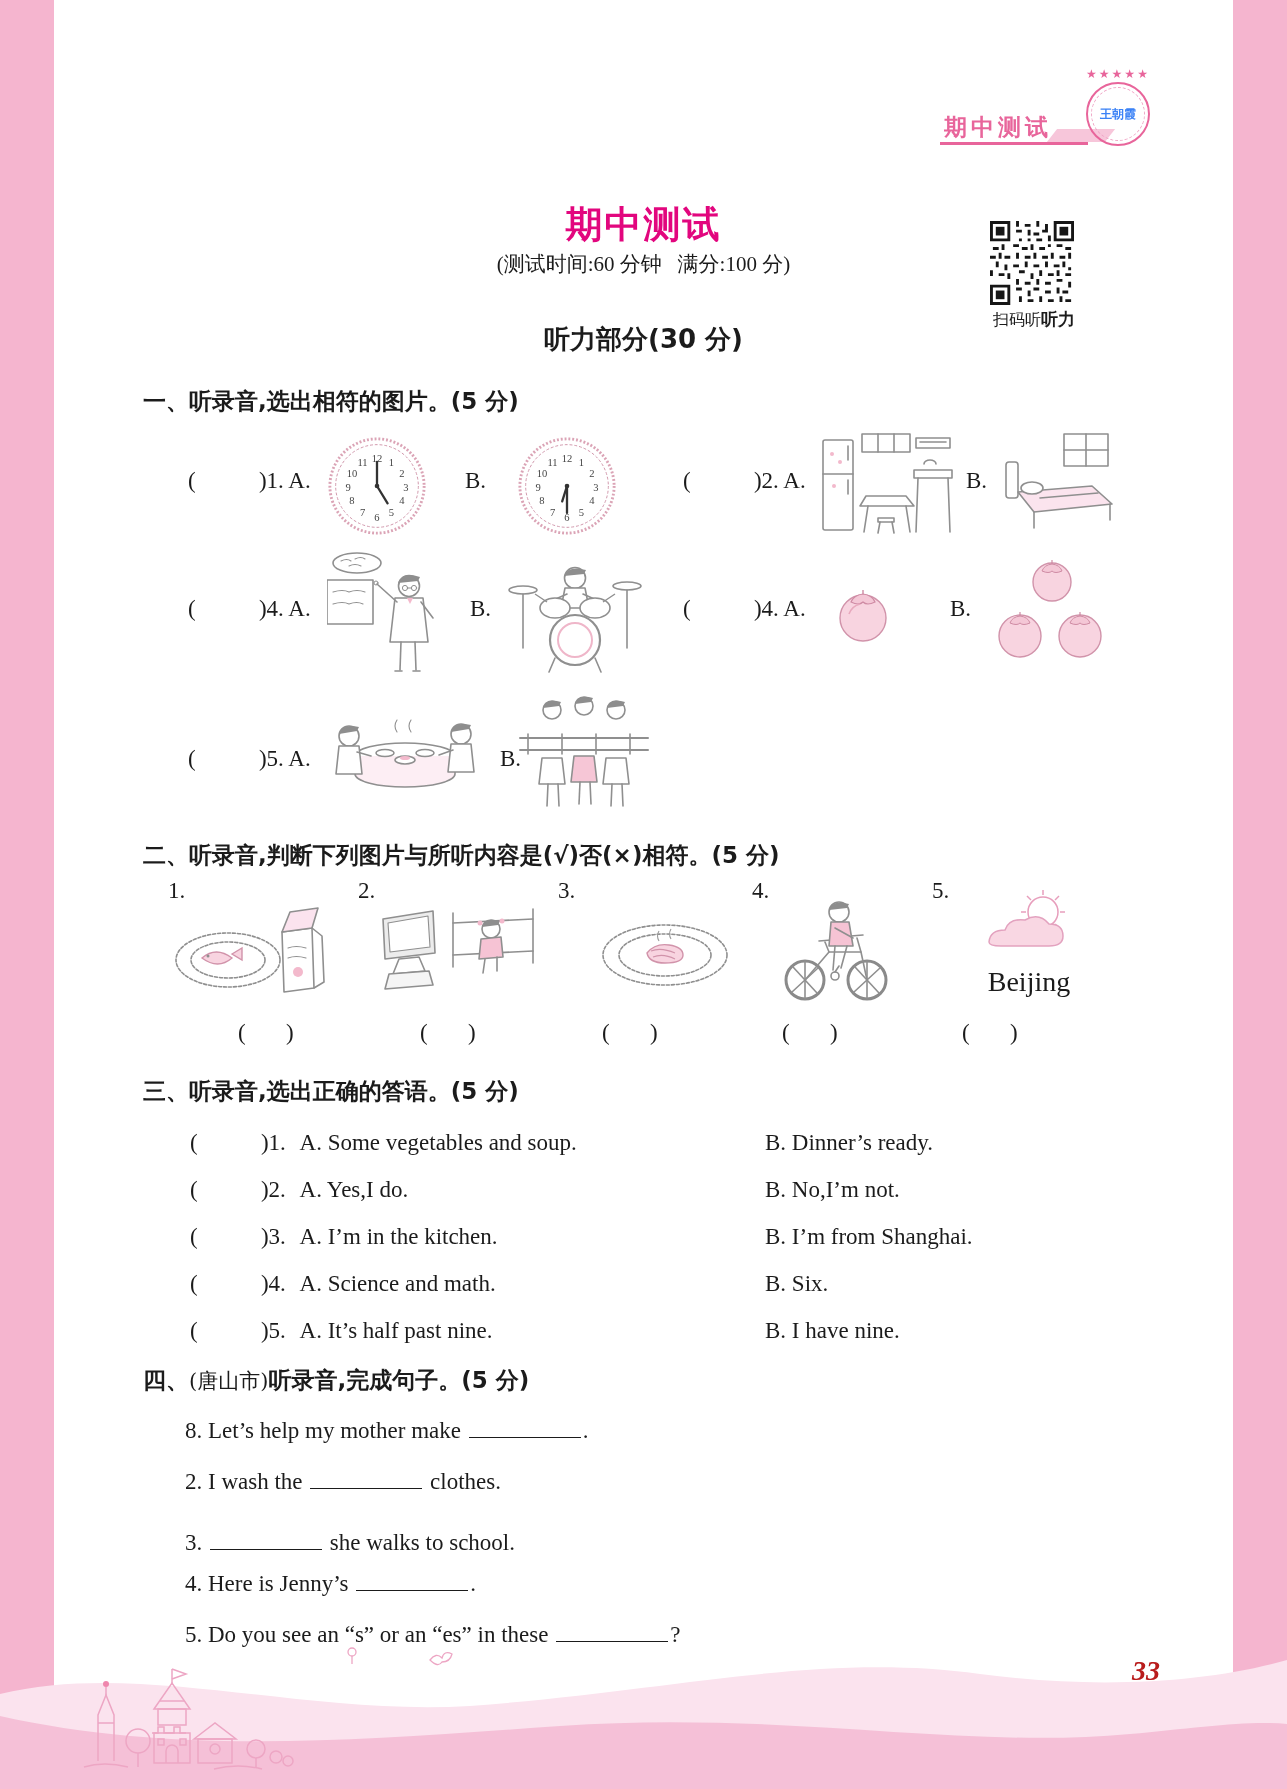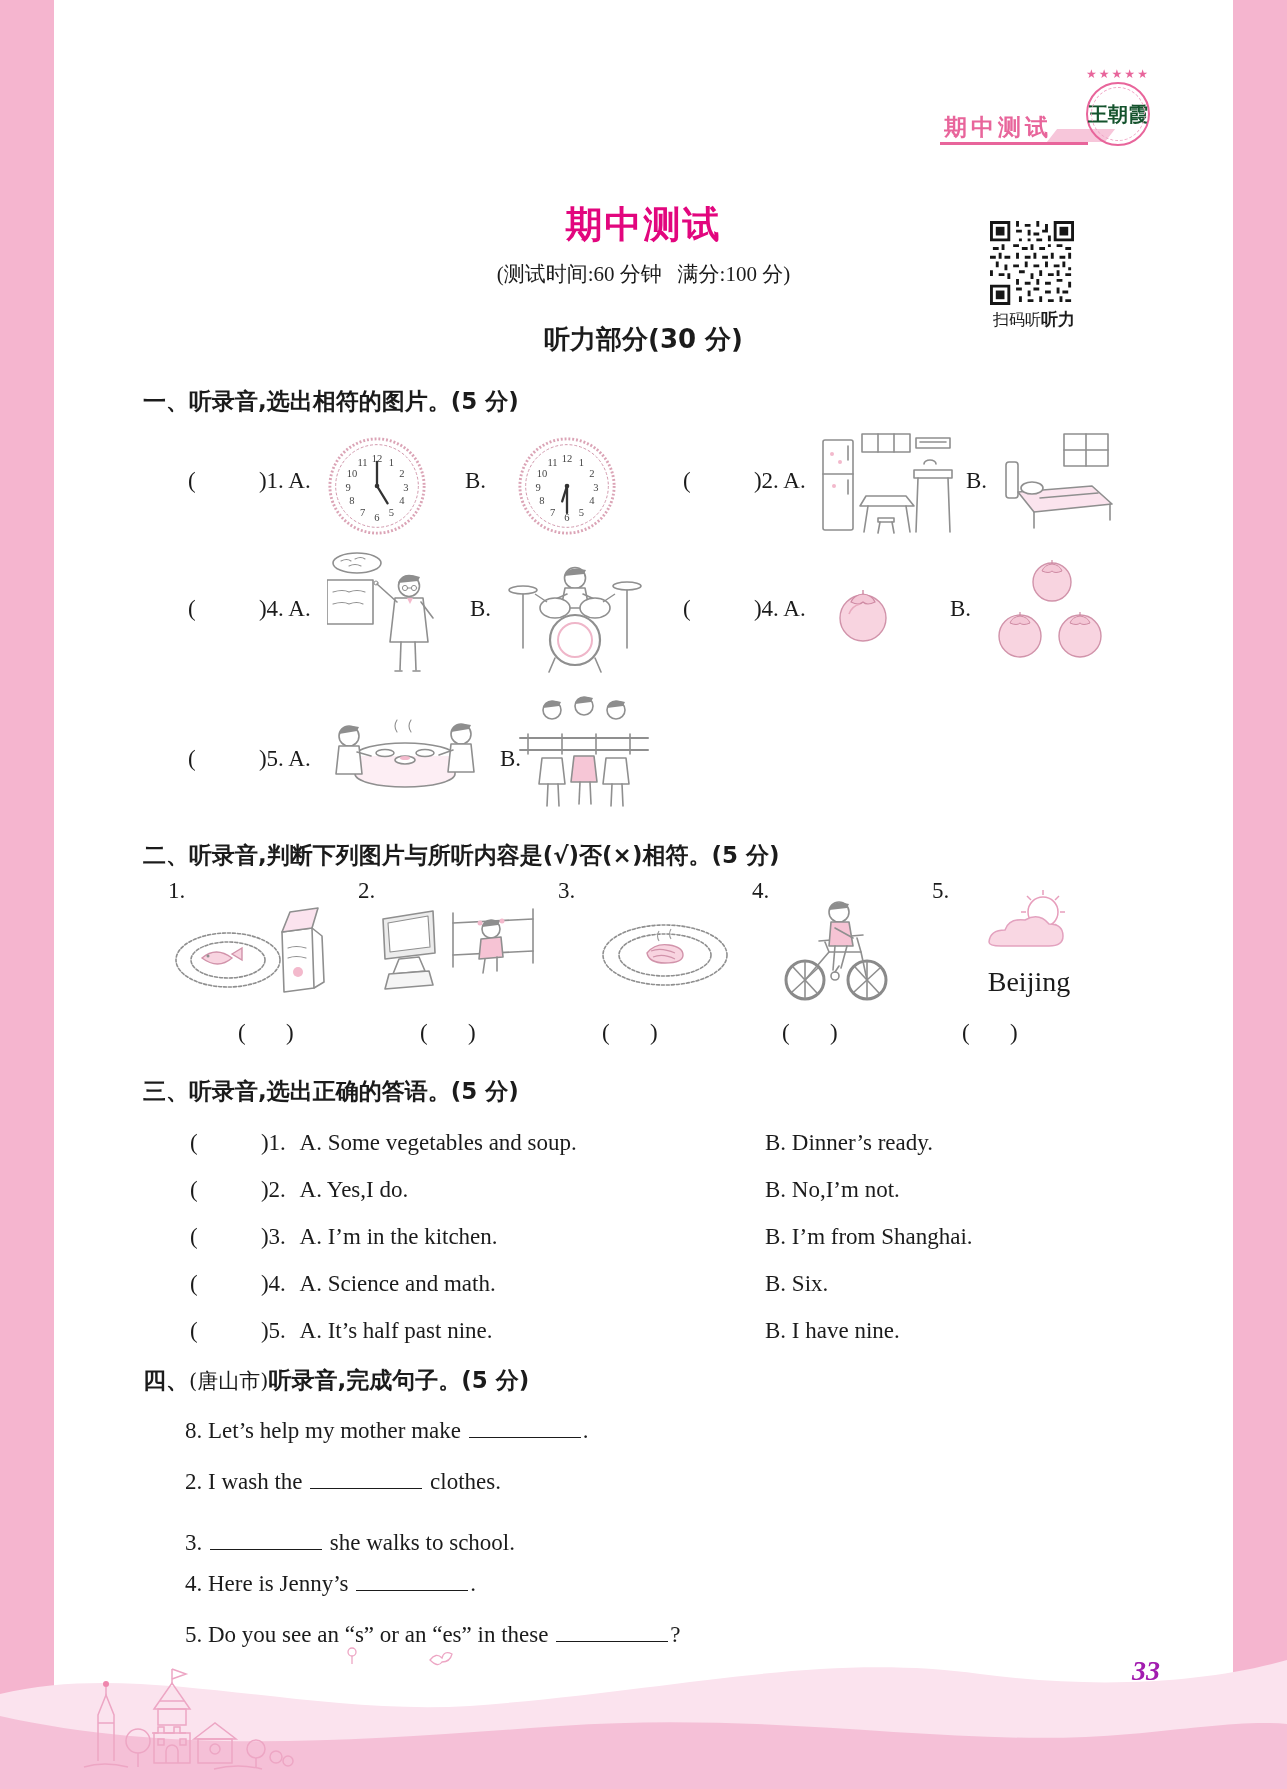--- a/index.html
+++ b/index.html
@@ -10,35 +10,35 @@
   .band.left{left:0;} .band.right{right:0;}
   .hdr-tab{font-family:"DejaVu Sans",sans-serif;font-weight:bold;font-size:23px;
            color:#e8659b;letter-spacing:4px;z-index:2;}
   .hdr-line{height:3px;background:#e8659b;z-index:2;}
   .hdr-swoosh{width:58px;height:13px;background:#f7c6da;transform:skewX(-38deg);z-index:1;}
   .logo{z-index:2;text-align:center;width:96px;}
   .logo .stars{font-size:12px;color:#e8659b;letter-spacing:2px;line-height:12px;}
   .logo .circle{margin:2px auto 0;width:60px;height:60px;border:2px solid #e8659b;border-radius:50%;
                 display:flex;align-items:center;justify-content:center;position:relative;}
   .logo .circle:after{content:"";position:absolute;inset:3px;border:1px dashed #efa3c4;border-radius:50%;}
-  .logo .brand{font-family:"DejaVu Sans",sans-serif;font-weight:bold;font-size:20px;color:#14532d;}
+  .logo .brand{font-family:"DejaVu Sans",sans-serif;font-weight:bold;font-size:12px;color:#3b82f6;}
   .main-title{width:100%;text-align:center;font-family:"DejaVu Sans",sans-serif;font-weight:bold;
               font-size:37px;color:#e2067e;letter-spacing:2px;z-index:1;}
   .subtitle{width:100%;text-align:center;font-size:21px;white-space:pre;z-index:1;}
   .section-title{width:100%;text-align:center;font-family:"DejaVu Sans",sans-serif;
                  font-weight:bold;font-size:26px;z-index:1;}
   .part-heading{font-family:"DejaVu Sans",sans-serif;font-weight:bold;font-size:23px;z-index:1;white-space:pre;}
   .kai{font-family:"DejaVu Serif",serif;font-weight:normal;font-size:21px;}
   .txt{font-size:23px;z-index:1;}
   .pre{white-space:pre;}
   .blank{display:inline-block;width:112px;height:0.95em;border-bottom:1.6px solid #1b1b1b;margin:0 2px;}
   .qr-wrap{z-index:2;text-align:center;}
   .qr-caption{font-family:"DejaVu Sans",sans-serif;font-size:16px;margin-top:3px;}
   .qr-caption b{font-size:17px;}
-  .pagenum{font-style:italic;font-weight:bold;font-size:28px;color:#a21caf;z-index:3;}
+  .pagenum{font-style:italic;font-weight:bold;font-size:28px;color:#b91c1c;z-index:3;}
   .num{font-size:23px;z-index:1;}
   .cap{font-size:28px;text-align:center;z-index:1;}
   svg{display:block;}
   .sk{stroke:#8f8f8f;fill:none;stroke-width:1.6;stroke-linecap:round;stroke-linejoin:round;}
   .pkf{fill:#f8d4e0;stroke:#d193aa;stroke-width:1.4;}
   .footer-svg{position:absolute;left:0;bottom:0;z-index:1;}
   .castle{position:absolute;z-index:2;}
 </style>
 </head>
 <body>
@@ -53,21 +53,21 @@
   <div class="abs hdr-line" style="left:940px;top:142px;width:148px;"></div>
 
   <div class="abs logo" style="left:1070px;top:68px;">
     <div class="stars">★★★★★</div>
     <div class="circle">
       <span class="brand">王朝霞</span>
     </div>
   </div>
 
   <div class="abs main-title" style="left:0;top:200px;">期中测试</div>
-  <div class="abs subtitle" style="left:0;top:260px;">(测试时间:60 分钟   满分:100 分)</div>
+  <div class="abs subtitle" style="left:0;top:250px;">(测试时间:60 分钟   满分:100 分)</div>
 
   <div class="abs qr-wrap" style="left:990px;top:221px;width:88px;">
     <svg width="84" height="84" viewBox="0 0 29 29">
       <rect width="29" height="29" fill="#fff"></rect>
       <g fill="#161616">
         <path fill-rule="evenodd" d="M0 0h7v7H0zM1 1v5h5V1z"></path>
           <rect x="2" y="2" width="3" height="3"></rect>
         <path fill-rule="evenodd" d="M22 0h7v7h-7zM23 1v5h5V1z"></path>
           <rect x="24" y="2" width="3" height="3"></rect>
         <path fill-rule="evenodd" d="M0 22h7v7H0zM1 23v5h5v-5z"></path>

